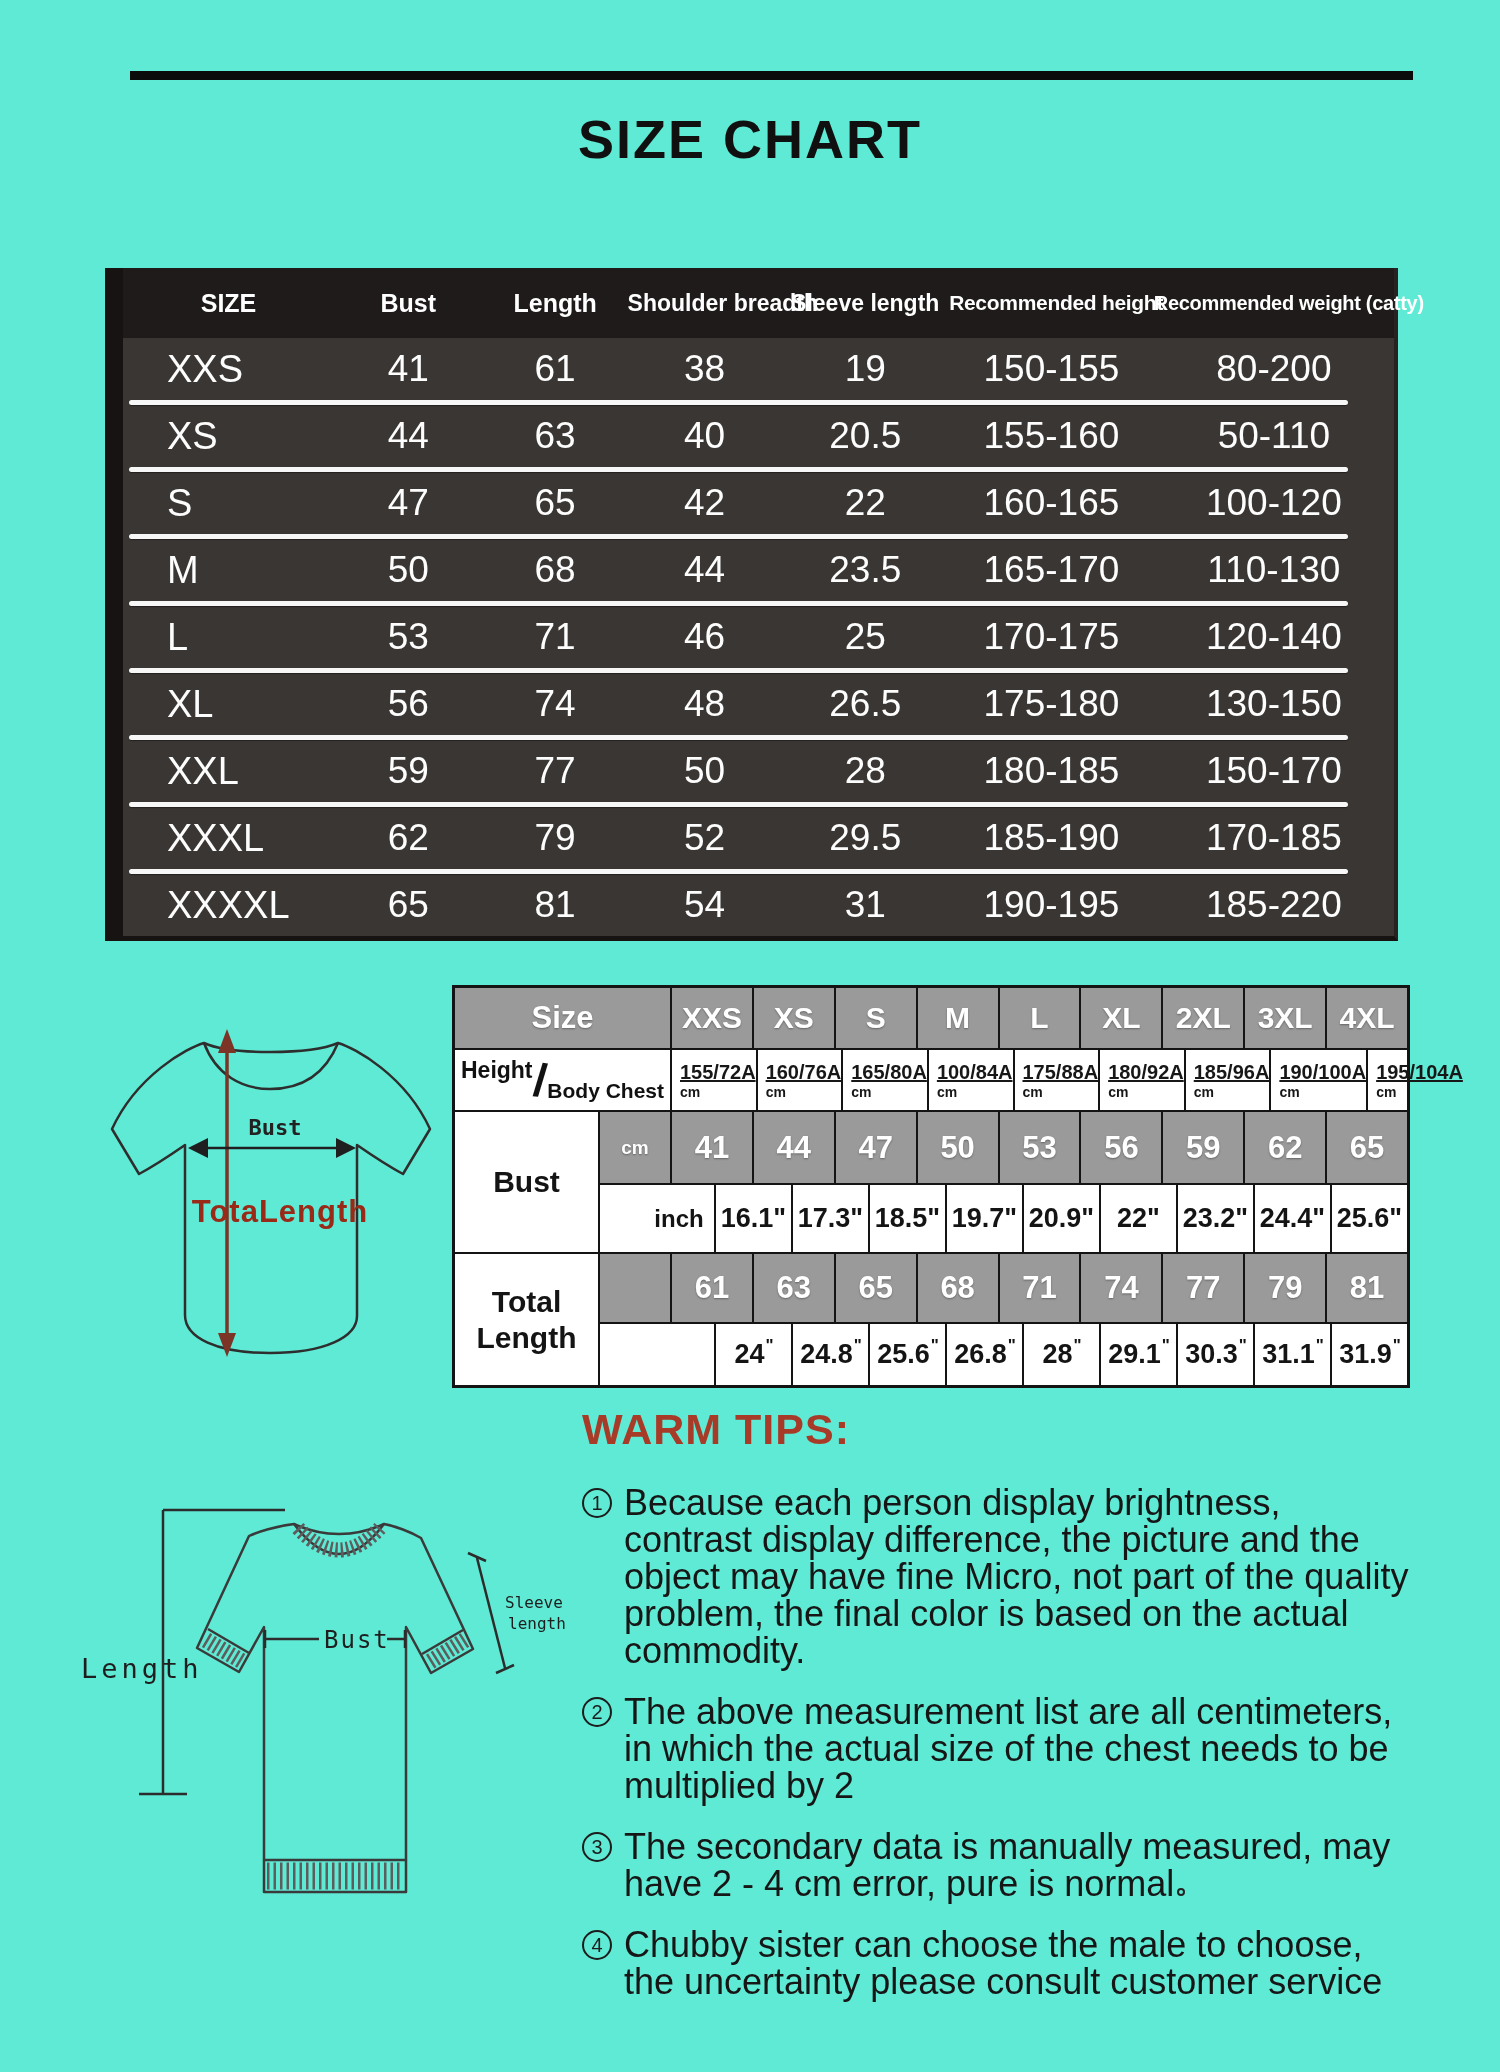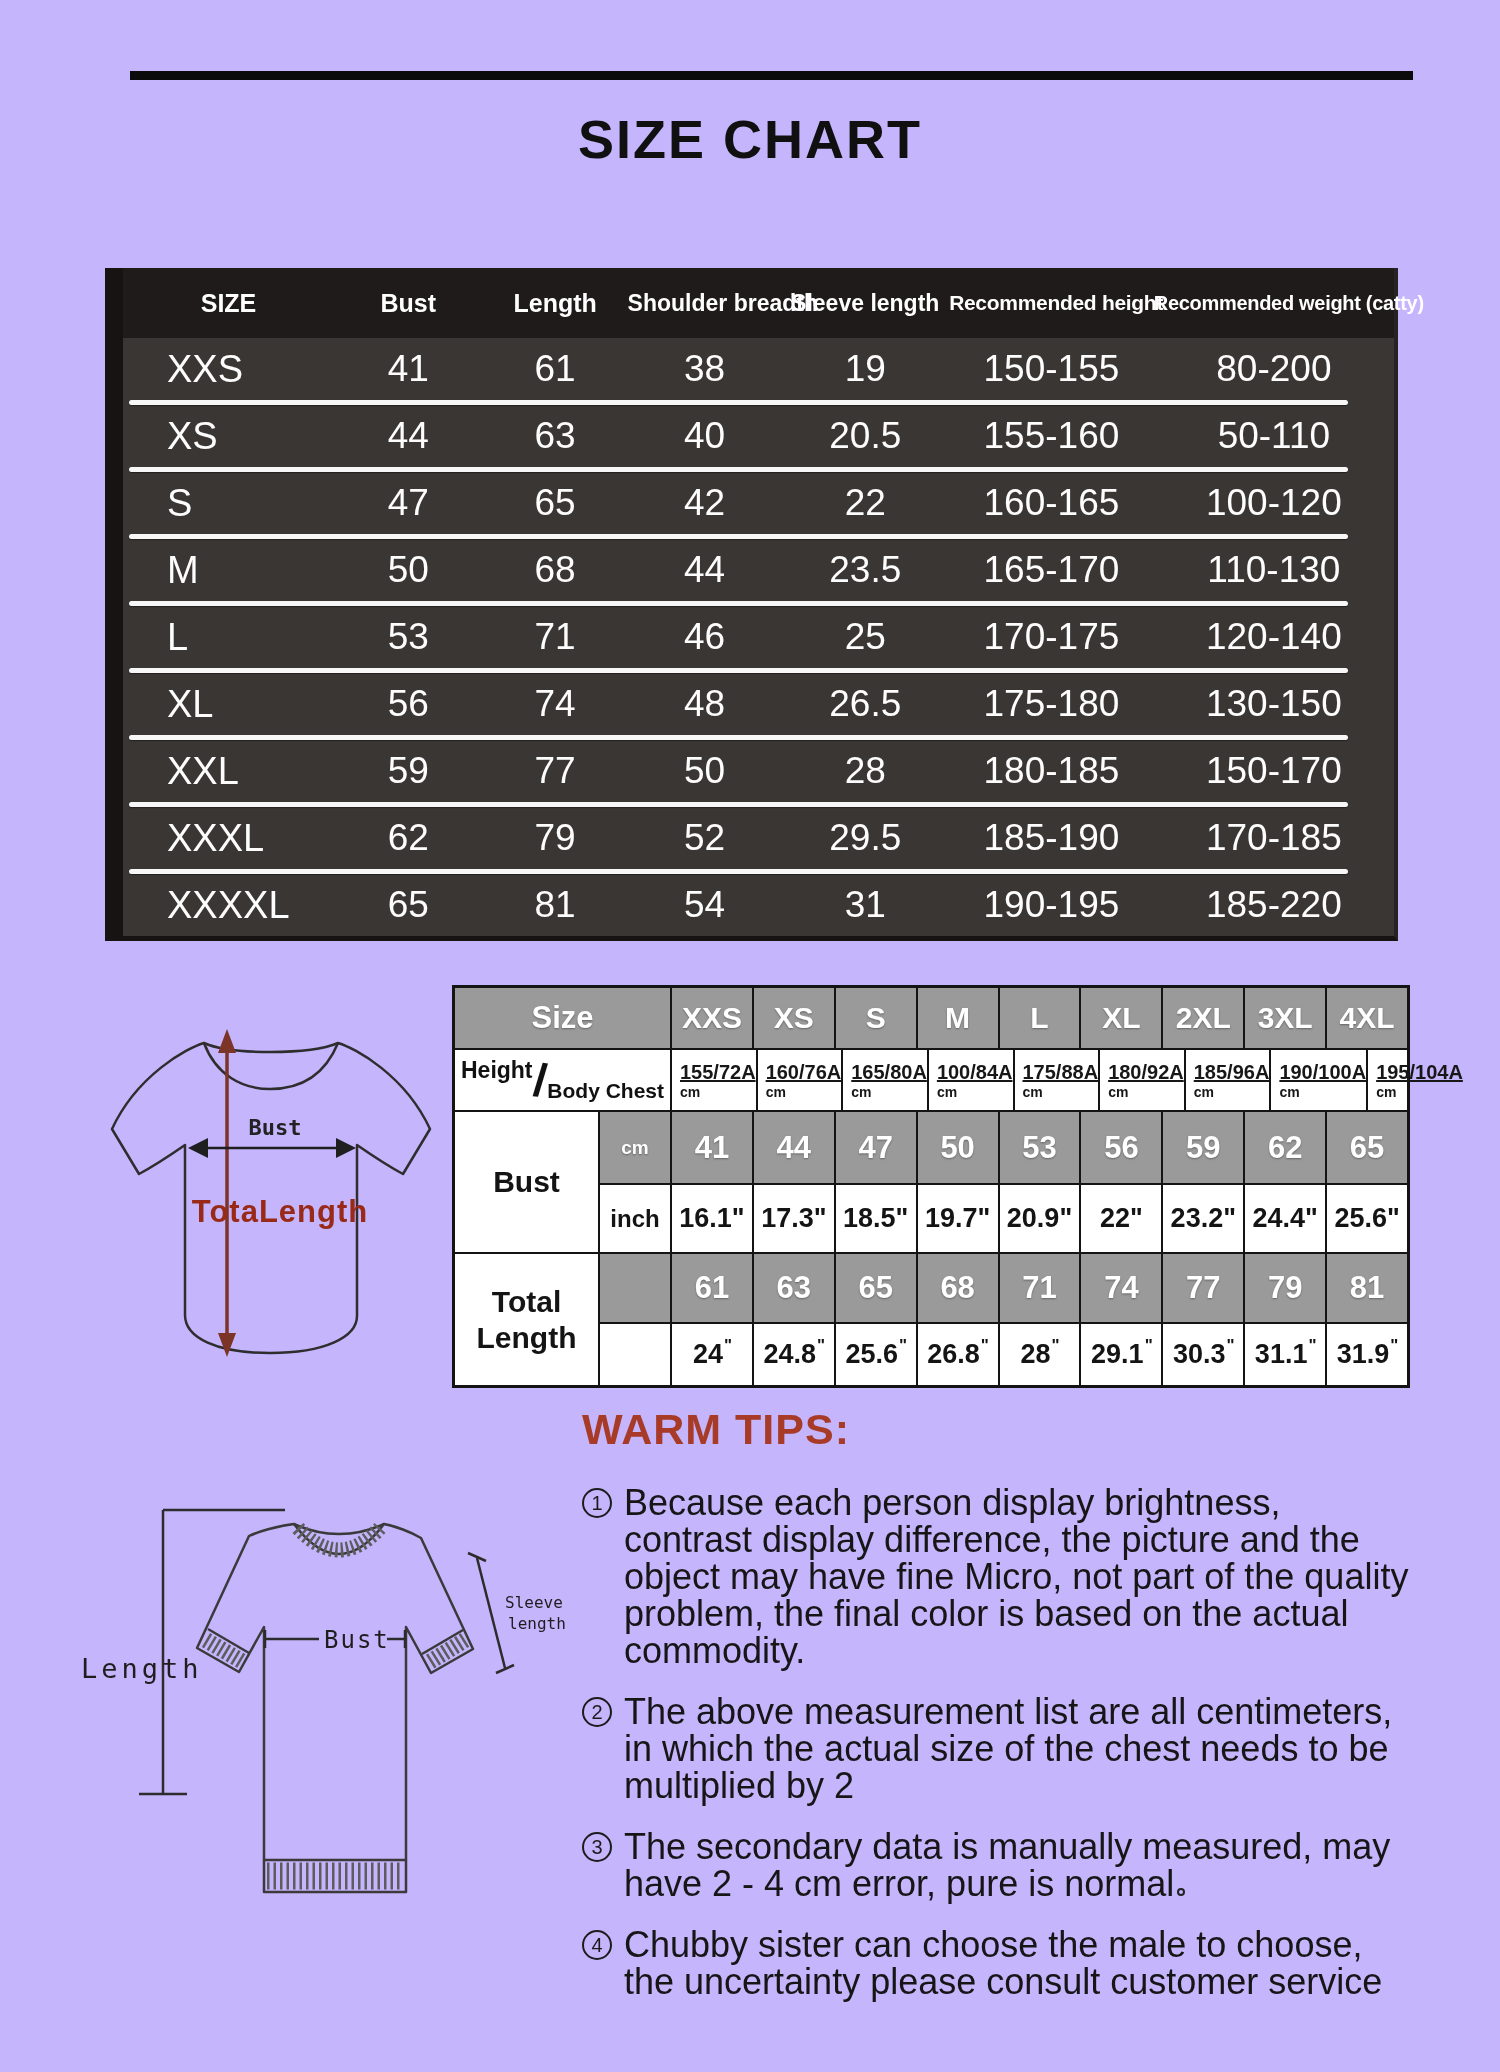--- a/index.html
+++ b/index.html
@@ -1,18 +1,18 @@
 <!DOCTYPE html>
 <html><head>
 <meta charset="utf-8">
 <style>
   * { margin:0; padding:0; box-sizing:border-box; }
   html,body { background:#ffffff; }
   body { font-family:"Liberation Sans", sans-serif; }
-  .page { position:relative; width:1500px; height:2072px; background:#c4b5fd; overflow:hidden; }
+  .page { position:relative; width:1500px; height:2072px; background:#5eead4; overflow:hidden; }
 
   
   .top-rule { position:absolute; left:130px; top:71px; width:1283px; height:9px; background:#0b0b0b; }
   .page-title { position:absolute; left:0; top:108px; width:100%; text-align:center;
     font-size:54px; font-weight:600; letter-spacing:2px; color:#101010; }
 
   
   .mt { position:absolute; left:105px; top:268px; width:1293px; background:#3a3634;
         border-left:18px solid #161312; border-bottom:5px solid #161312; border-right:4px solid #262322; }
   .mt-head { display:flex; align-items:center; height:70px; background:#1e1b1a; }
@@ -45,21 +45,21 @@
   .hb-bot { font-size:21px; font-weight:bold; align-self:flex-end; margin-bottom:7px; }
   .st-hv { flex-direction:column; align-items:flex-start !important; justify-content:center; padding-left:8px; }
   .hv-val { font-size:20px; font-weight:bold; color:#171717; white-space:nowrap;text-decoration:underline; }
   .hv-unit { font-size:14px; font-weight:bold; color:#171717; }
   .st-block { display:flex; border-bottom:2px solid #141414; }
   .st-block.st-last { border-bottom:none; }
   .st-block-label { flex:none; width:145px; border-right:2px solid #141414; display:flex; flex-direction:column;
                     align-items:center; justify-content:center; font-size:30px; font-weight:bold; color:#141414; line-height:1.2; }
   .st-block-right { flex:1; display:flex; flex-direction:column; }
   .st-subrow { display:flex; border-bottom:2px solid #141414; }
-  .st-subrow:last-child { border-bottom:none; }
+  .st-subrow:last-child { border-bottom:none;padding-left:44px; }
   .st-unit { flex:none; width:72px; border-right:2px solid #141414; display:flex; align-items:center; justify-content:center; }
   .sub-cm { height:73px; }
   .sub-inch { height:67px; }
   .st-last .sub-cm { height:70px; }
   .st-last .sub-inch { height:61px; }
   .st-unit.st-gray { font-size:19px; font-weight:bold; }
   .st-inchlabel { font-size:24px; font-weight:bold; color:#141414; }
   .st-num { font-size:31px; font-weight:bold; }
   .st-num2 { font-size:27px; font-weight:bold; color:#141414; white-space:nowrap; }
   .tl-sup { font-size:17px; position:relative; top:-9px; left:1px; }

